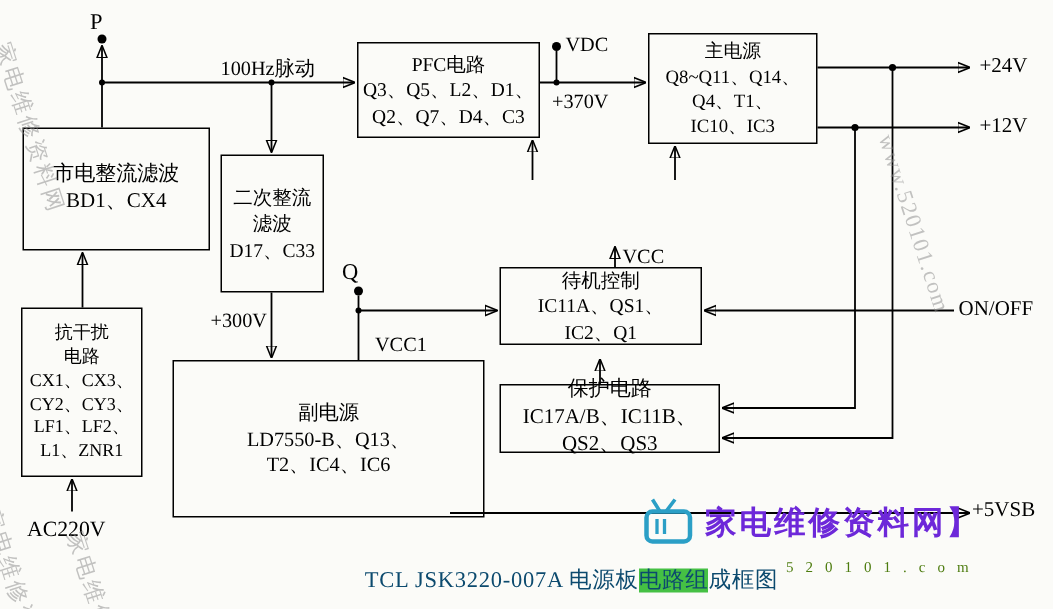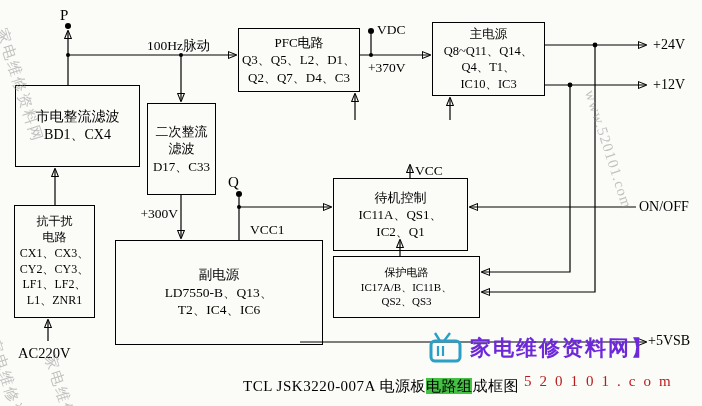--- a/index.html
+++ b/index.html
@@ -16,27 +16,27 @@
            text-align:center; color:#000; z-index:3; }
   .block .bl { line-height:1.32; white-space:nowrap; }
 
   .lbl { position:absolute; color:#000; z-index:4; white-space:nowrap; }
 
   .wm { position:absolute; color:rgba(140,140,140,0.52); z-index:6; white-space:nowrap;
         font-size:15px; letter-spacing:2px; transform-origin:0 0; transform:rotate(72deg);
         pointer-events:none; }
 
   .title { position:absolute; left:60px; right:0; top:377px; text-align:center;
-           font-size:15px; color:#000000; z-index:5; letter-spacing:0.5px; }
+           font-size:15px; color:#0c4a6e; z-index:5; letter-spacing:0.5px; }
   .title .hl { background:#45c044; }
 
   .logo { position:absolute; left:428px; top:331px; z-index:6; }
   .logo-row { display:flex; align-items:center; }
   .logo-text { font-size:21px; font-weight:bold; color:#6d28d9; letter-spacing:2px; margin-left:6px; }
-  .logo-url { font-size:15px; color:#b91c1c; letter-spacing:8px; margin:8px 0 0 96px; }
+  .logo-url { font-size:10px; color:#4d7c0f; letter-spacing:8px; margin:8px 0 0 96px; }
 </style>
 </head>
 <body>
 
 <div class="stage">
 
   <svg class="wires" width="702" height="406" viewBox="0 0 702 406">
     <defs>
       <marker id="ah" viewBox="0 0 10 10" refX="9" refY="5" markerWidth="7" markerHeight="7" orient="auto-start-reverse">
         <path d="M0,1 L10,5 L0,9 z" fill="#000" stroke="none"></path>
@@ -114,27 +114,27 @@
   </div>
 
   <div class="block" style="left:432px;top:22px;width:113px;height:74px;font-size:12.5px;">
     <div class="bl">主电源</div>
     <div class="bl">Q8~Q11、Q14、</div>
     <div class="bl">Q4、T1、</div>
     <div class="bl">IC10、IC3</div>
   </div>
 
 
-  <div class="block" style="left:333px;top:178px;width:135px;height:73px;font-size:13px;">
+  <div class="block" style="left:333px;top:178px;width:135px;height:52px;font-size:13px;">
     <div class="bl">待机控制</div>
     <div class="bl">IC11A、QS1、</div>
     <div class="bl">IC2、Q1</div>
   </div>
 
-  <div class="block" style="left:333px;top:256px;width:147px;height:62px;font-size:11px;">
+  <div class="block" style="left:333px;top:256px;width:147px;height:46px;font-size:14px;">
     <div class="bl">保护电路</div>
     <div class="bl">IC17A/B、IC11B、</div>
     <div class="bl">QS2、QS3</div>
   </div>
 
   <div class="block" style="left:115px;top:240px;width:208px;height:105px;font-size:13.5px;">
     <div class="bl">副电源</div>
     <div class="bl">LD7550-B、Q13、</div>
     <div class="bl">T2、IC4、IC6</div>
   </div>

